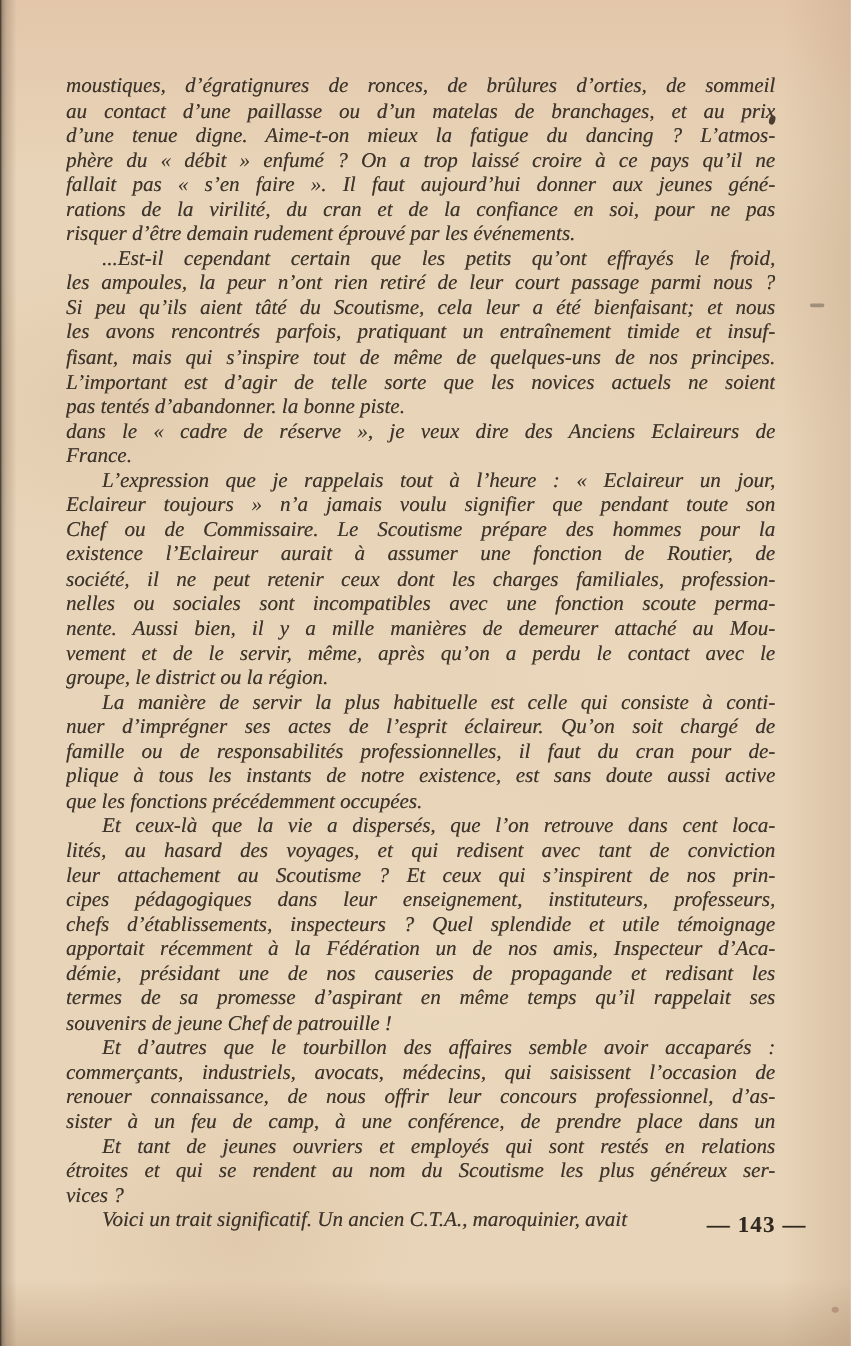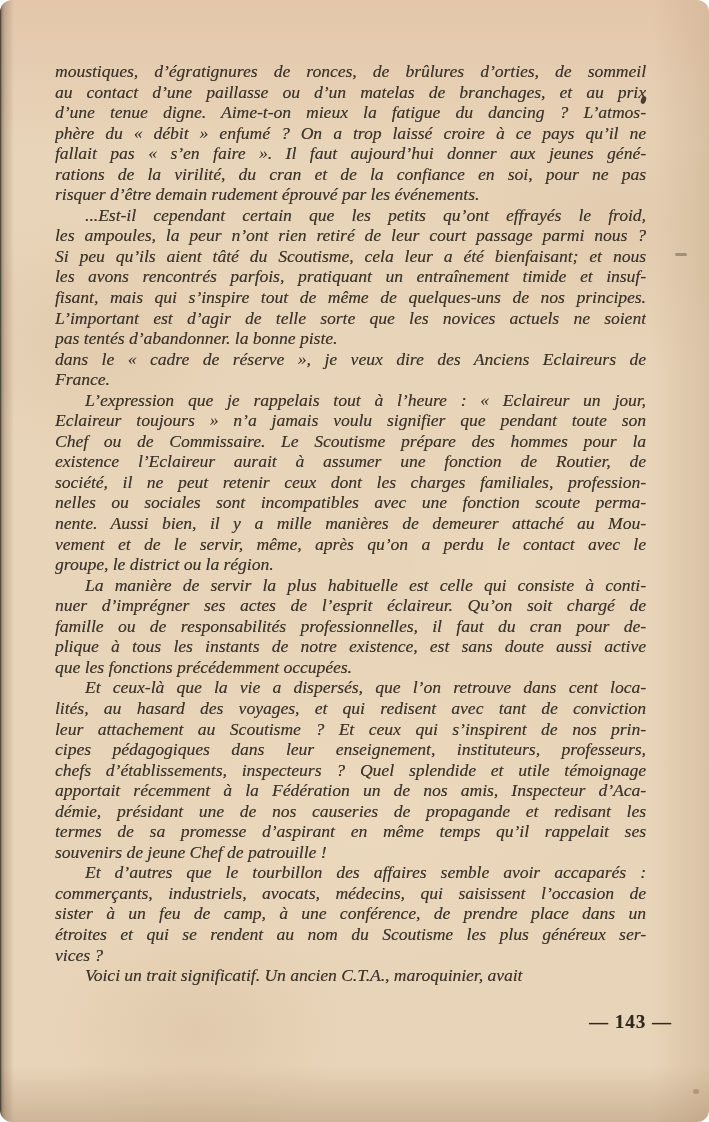--- a/index.html
+++ b/index.html
@@ -20,21 +20,20 @@
       
       linear-gradient(0deg, rgba(146,108,78,0.30) 0%, rgba(146,108,78,0) 5%),
       
       linear-gradient(270deg, rgba(158,120,90,0.20) 0%, rgba(158,120,90,0) 8%),
       
       radial-gradient(ellipse 220px 170px at 12% 30%, rgba(185,142,108,0.12), rgba(185,142,108,0) 70%),
       radial-gradient(ellipse 260px 210px at 88% 20%, rgba(185,142,108,0.12), rgba(185,142,108,0) 70%),
       radial-gradient(ellipse 320px 260px at 52% 72%, rgba(255,245,226,0.14), rgba(255,245,226,0) 70%),
       radial-gradient(ellipse 210px 160px at 28% 92%, rgba(172,132,98,0.13), rgba(172,132,98,0) 70%),
       radial-gradient(ellipse 180px 140px at 72% 50%, rgba(255,246,228,0.10), rgba(255,246,228,0) 70%);
-    border-radius: 12px;
   }
   .text-block {
     position: absolute;
     left: 55px; top: 61px; width: 591px;
     font-style: italic;
     font-size: 17.5px;
     line-height: 20.55px;
     color: #3c332a;
     text-shadow: 0.25px 0 0 rgba(60,51,42,0.55);
   }
@@ -102,21 +101,23 @@
       <div class="line">lités, au hasard des voyages, et qui redisent avec tant de conviction</div>
       <div class="line">leur attachement au Scoutisme ? Et ceux qui s’inspirent de nos prin-</div>
       <div class="line">cipes pédagogiques dans leur enseignement, instituteurs, professeurs,</div>
       <div class="line">chefs d’établissements, inspecteurs ? Quel splendide et utile témoignage</div>
       <div class="line">apportait récemment à la Fédération un de nos amis, Inspecteur d’Aca-</div>
       <div class="line">démie, présidant une de nos causeries de propagande et redisant les</div>
       <div class="line">termes de sa promesse d’aspirant en même temps qu’il rappelait ses</div>
       <div class="line para-end">souvenirs de jeune Chef de patrouille !</div>
       <div class="line indent">Et d’autres que le tourbillon des affaires semble avoir accaparés :</div>
       <div class="line">commerçants, industriels, avocats, médecins, qui saisissent l’occasion de</div>
+      <div class="line">renouer connaissance, de nous offrir leur concours professionnel, d’as-</div>
       <div class="line">sister à un feu de camp, à une conférence, de prendre place dans un</div>
+      <div class="line indent">Et tant de jeunes ouvriers et employés qui sont restés en relations</div>
       <div class="line">étroites et qui se rendent au nom du Scoutisme les plus généreux ser-</div>
       <div class="line para-end">vices ?</div>
       <div class="line indent para-end">Voici un trait significatif. Un ancien C.T.A., maroquinier, avait</div>
     </div>
   <div class="folio">— 143 —</div>
   <div class="speck s1"></div>
   <div class="speck s2"></div>
   <div class="speck s3"></div>
 </div>
 

